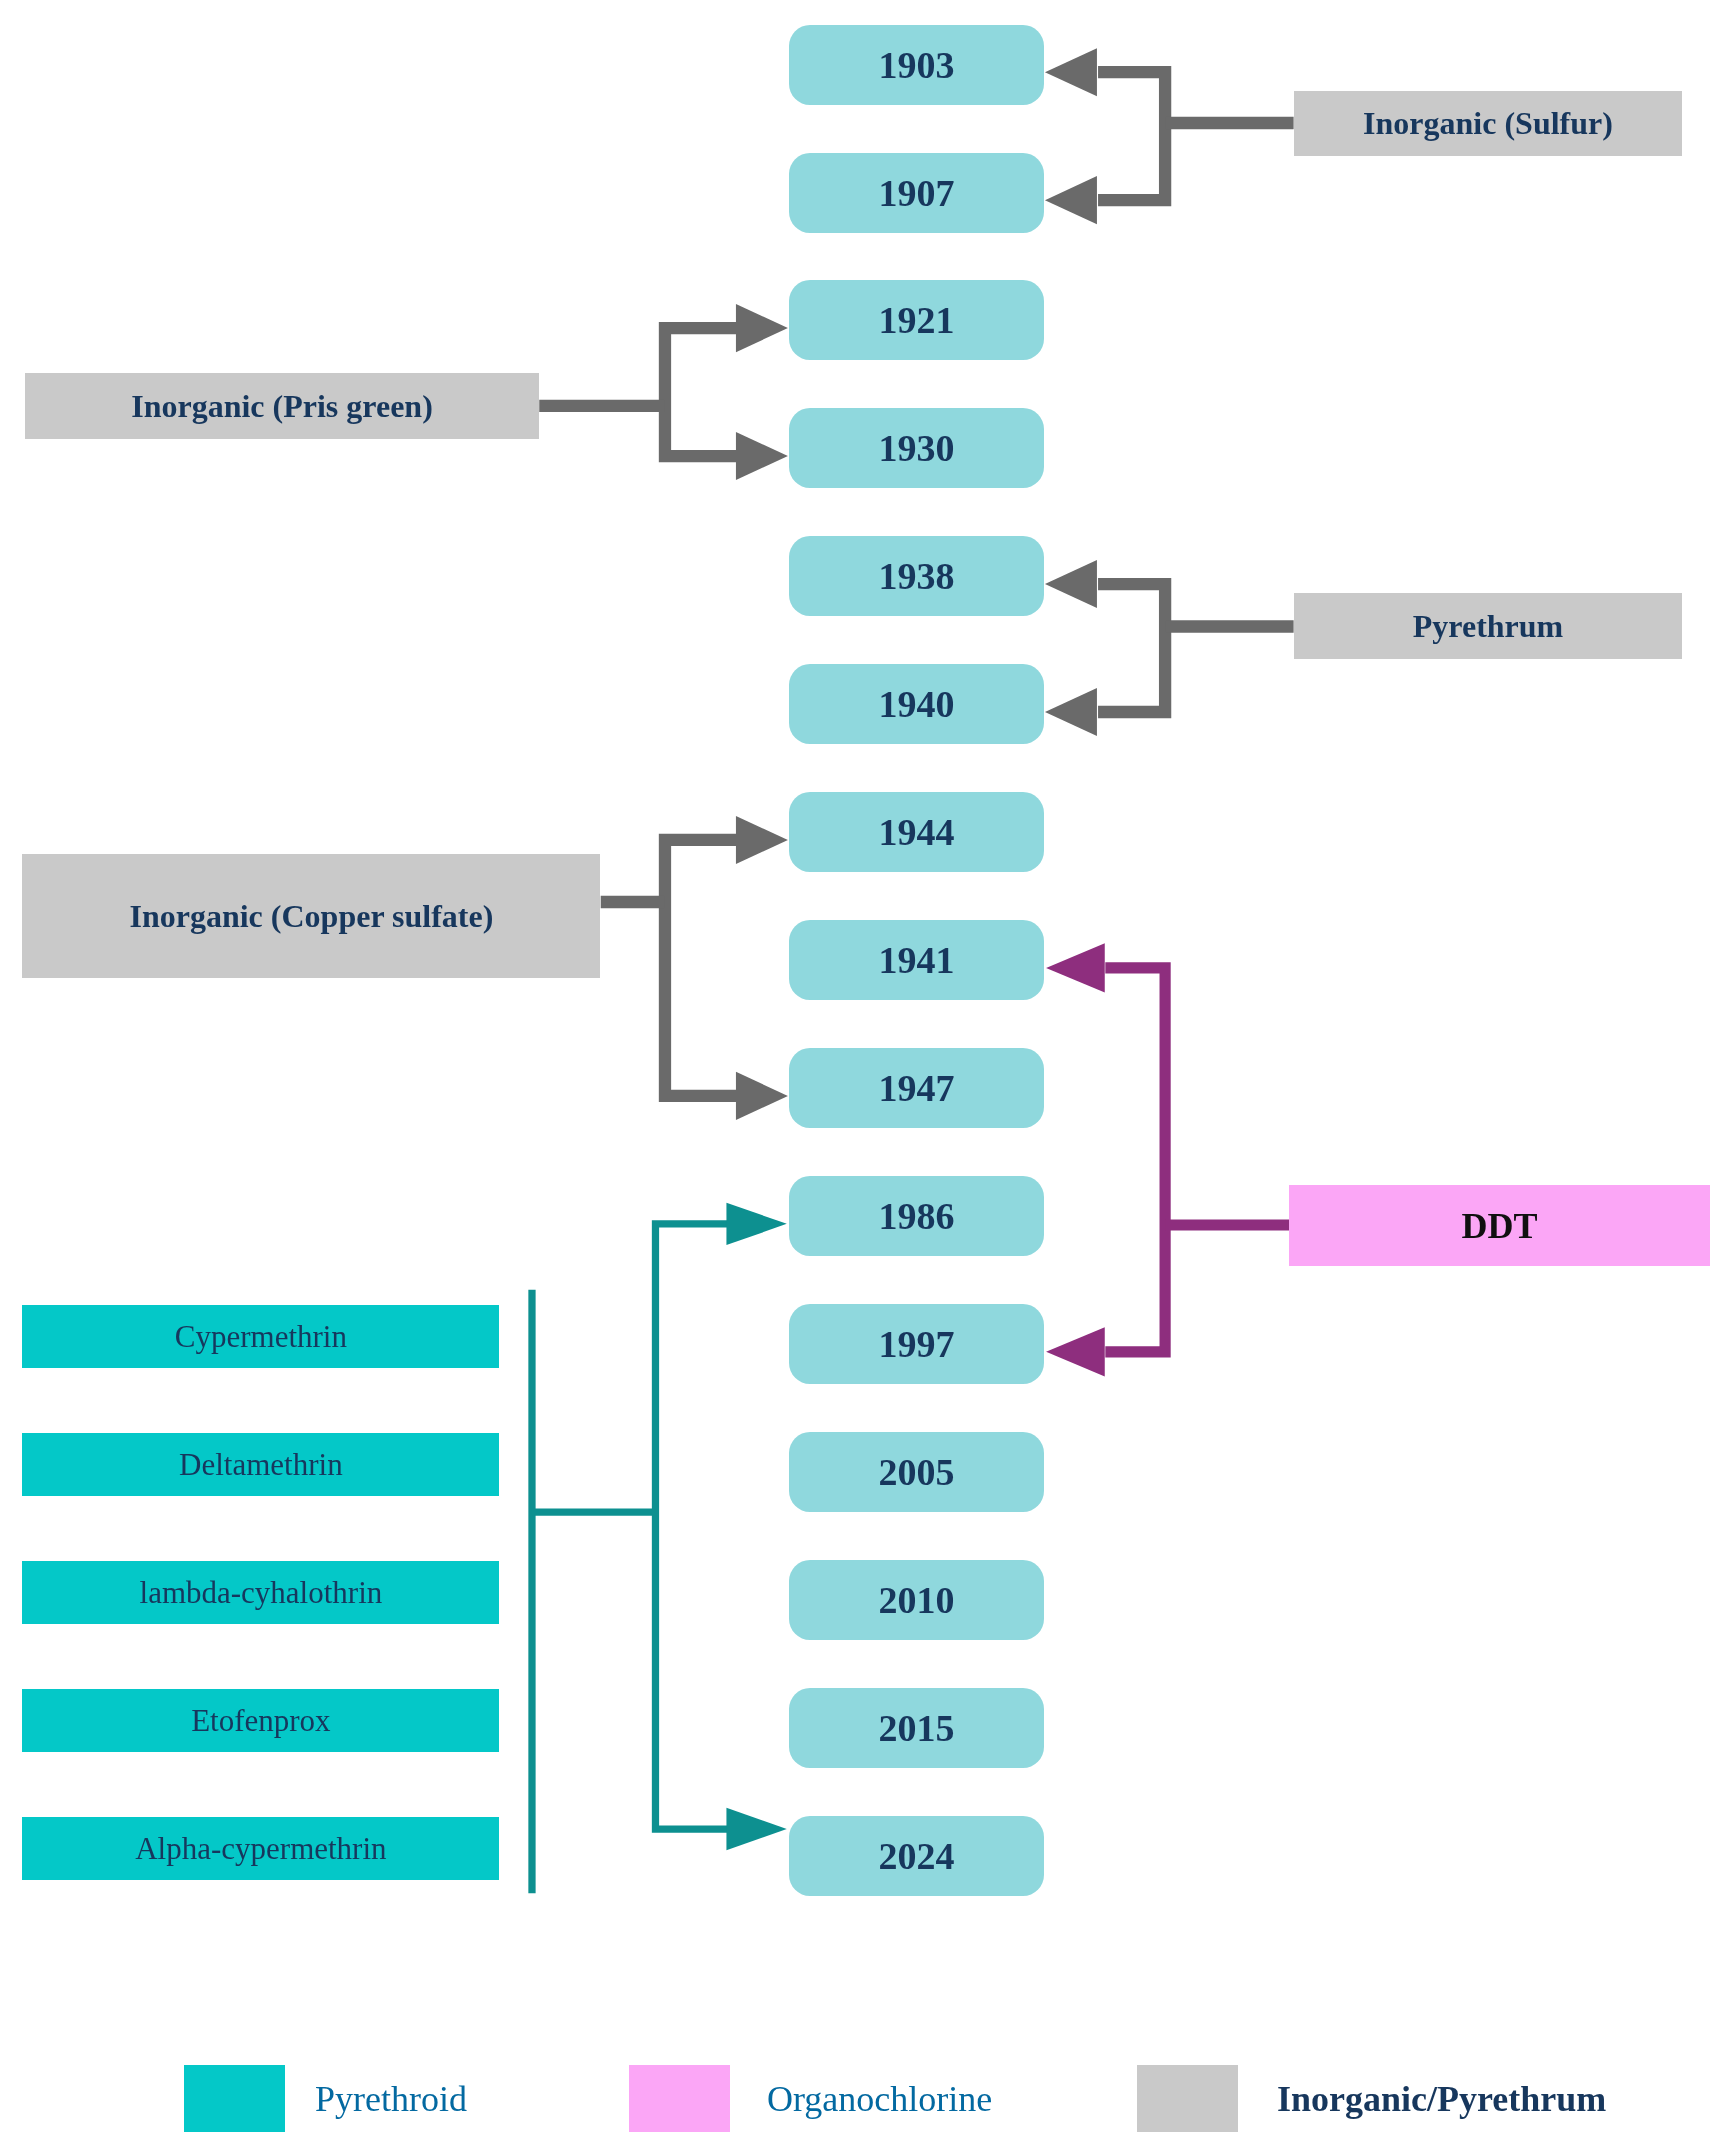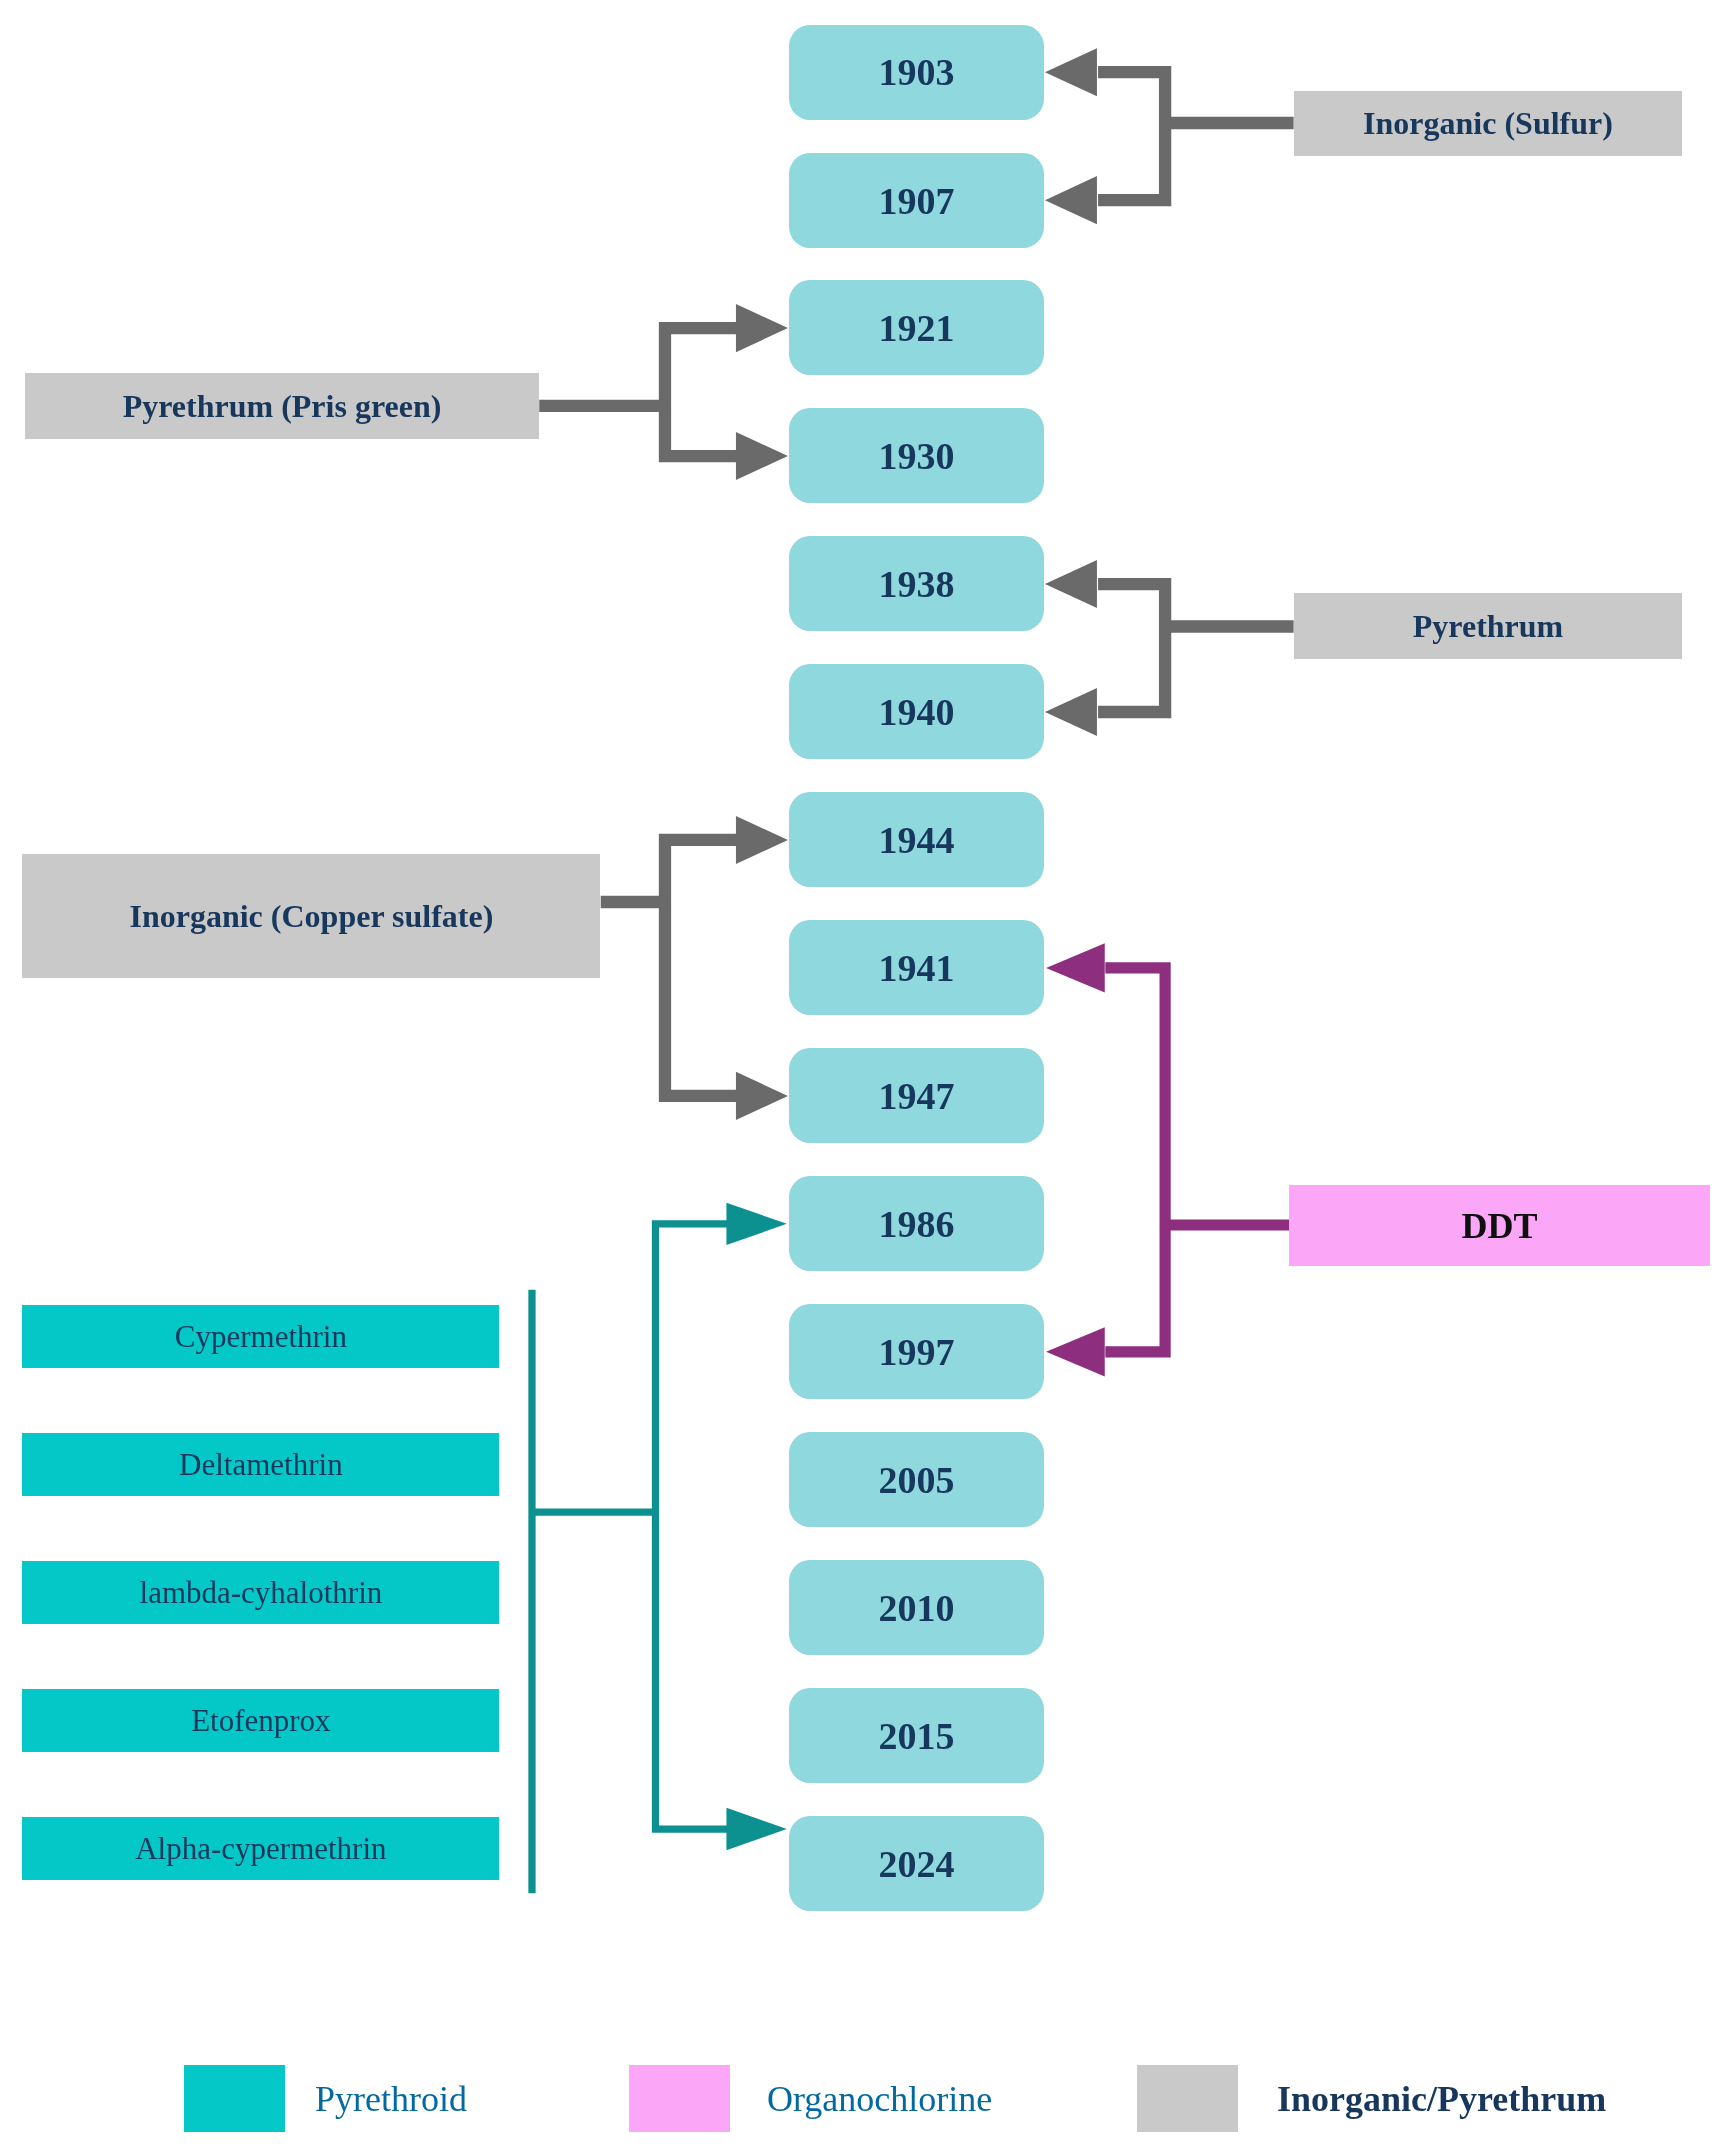--- a/index.html
+++ b/index.html
@@ -3,21 +3,21 @@
 <meta charset="utf-8">
 <style>
   html,body { margin:0; padding:0; background:#ffffff; }
   .canvas {
     position:relative; width:1720px; height:2151px; background:#ffffff;
     font-family:"Liberation Serif","DejaVu Serif",serif; overflow:hidden;
   }
   svg.connectors { position:absolute; left:0; top:0; width:1720px; height:2151px; }
 
   .yearbox {
-    position:absolute; left:789px; width:255px; height:95px;
+    position:absolute; left:789px; width:255px; height:80px;
     background:#8fd8dd; border-radius:21px;
     display:flex; align-items:center; justify-content:center;
     color:#17375d; font-weight:700; font-size:38px;
   }
   .glabel {
     position:absolute; background:#c9c9c9;
     display:flex; align-items:center; justify-content:center;
     color:#17375d; font-weight:700; font-size:32px; text-align:left;
   }
   .ddtbox {
@@ -133,21 +133,21 @@
       <span>2015</span>
     </div>
   <div class="yearbox" style="top:1816px">
       <span>2024</span>
     </div>
 
   <div class="glabel" style="left:1294px; top:91px;  width:388px;  height:65px;">
     <span>Inorganic (Sulfur)</span>
   </div>
   <div class="glabel" style="left:25px;   top:373px;  width:514px;  height:66px;">
-    <span>Pyrethrum (Pris green)</span>
+    <span>Inorganic (Pris green)</span>
   </div>
   <div class="glabel" style="left:1294px; top:593px; width:388px;  height:66px;">
     <span>Pyrethrum</span>
   </div>
   <div class="glabel" style="left:22.4px;   top:854px; width:578px; height:124px;">
     <span>Inorganic (Copper sulfate)</span>
   </div>
 
   <div class="ddtbox">
     <span>DDT</span>

